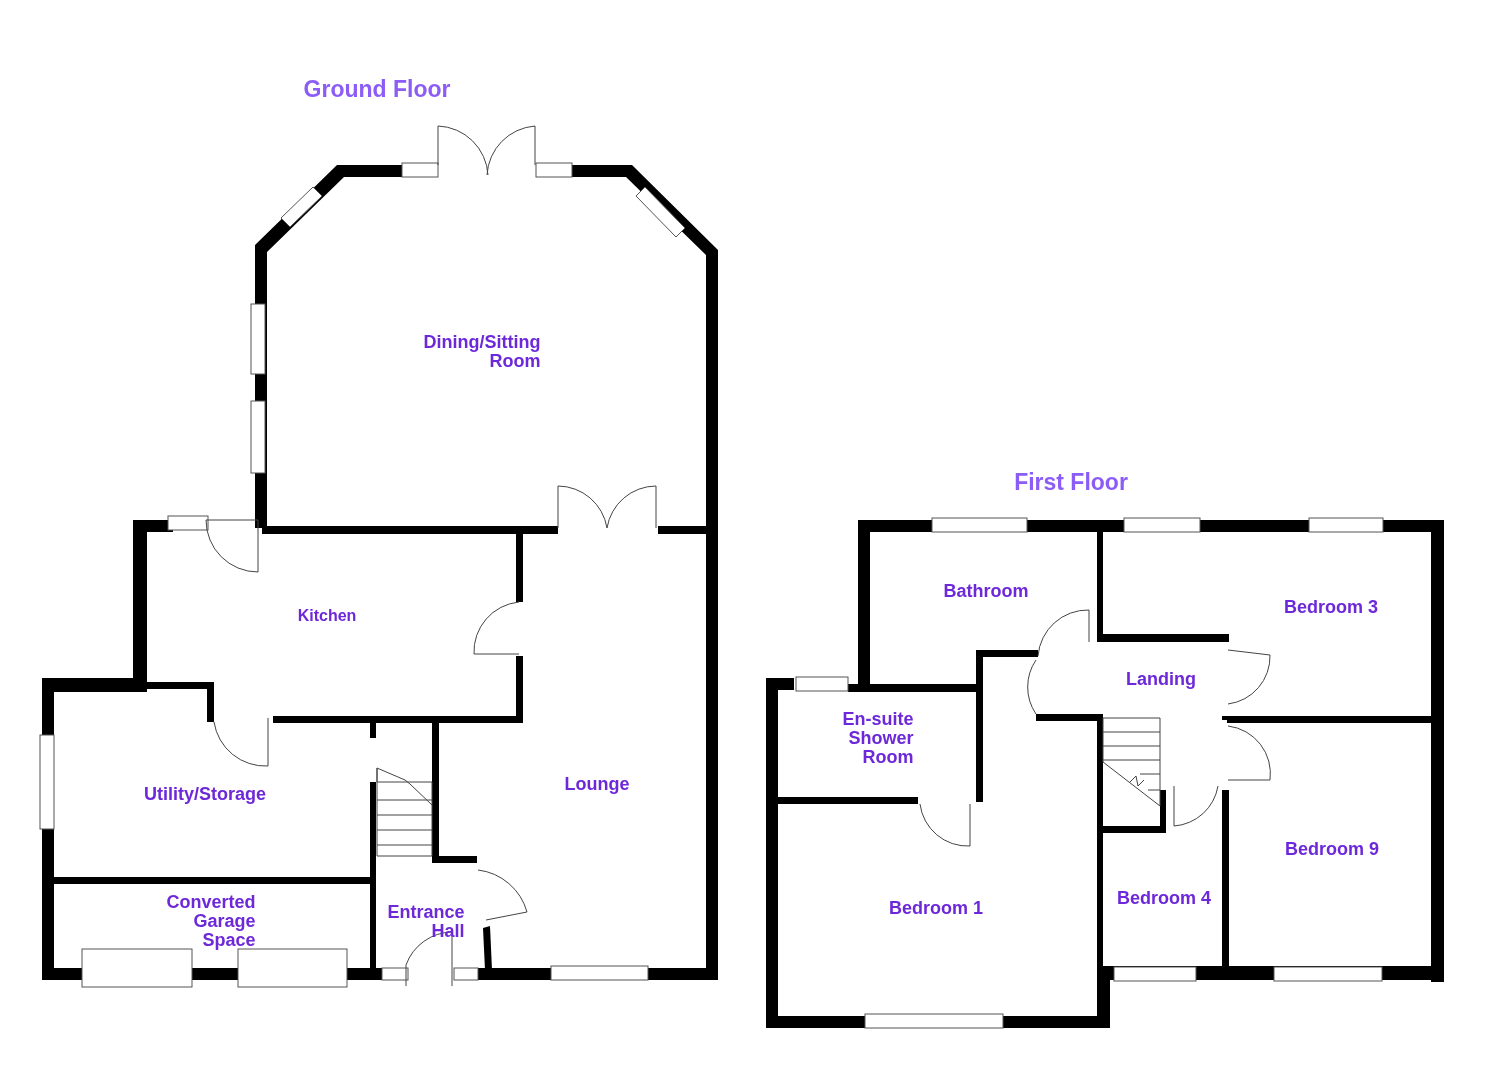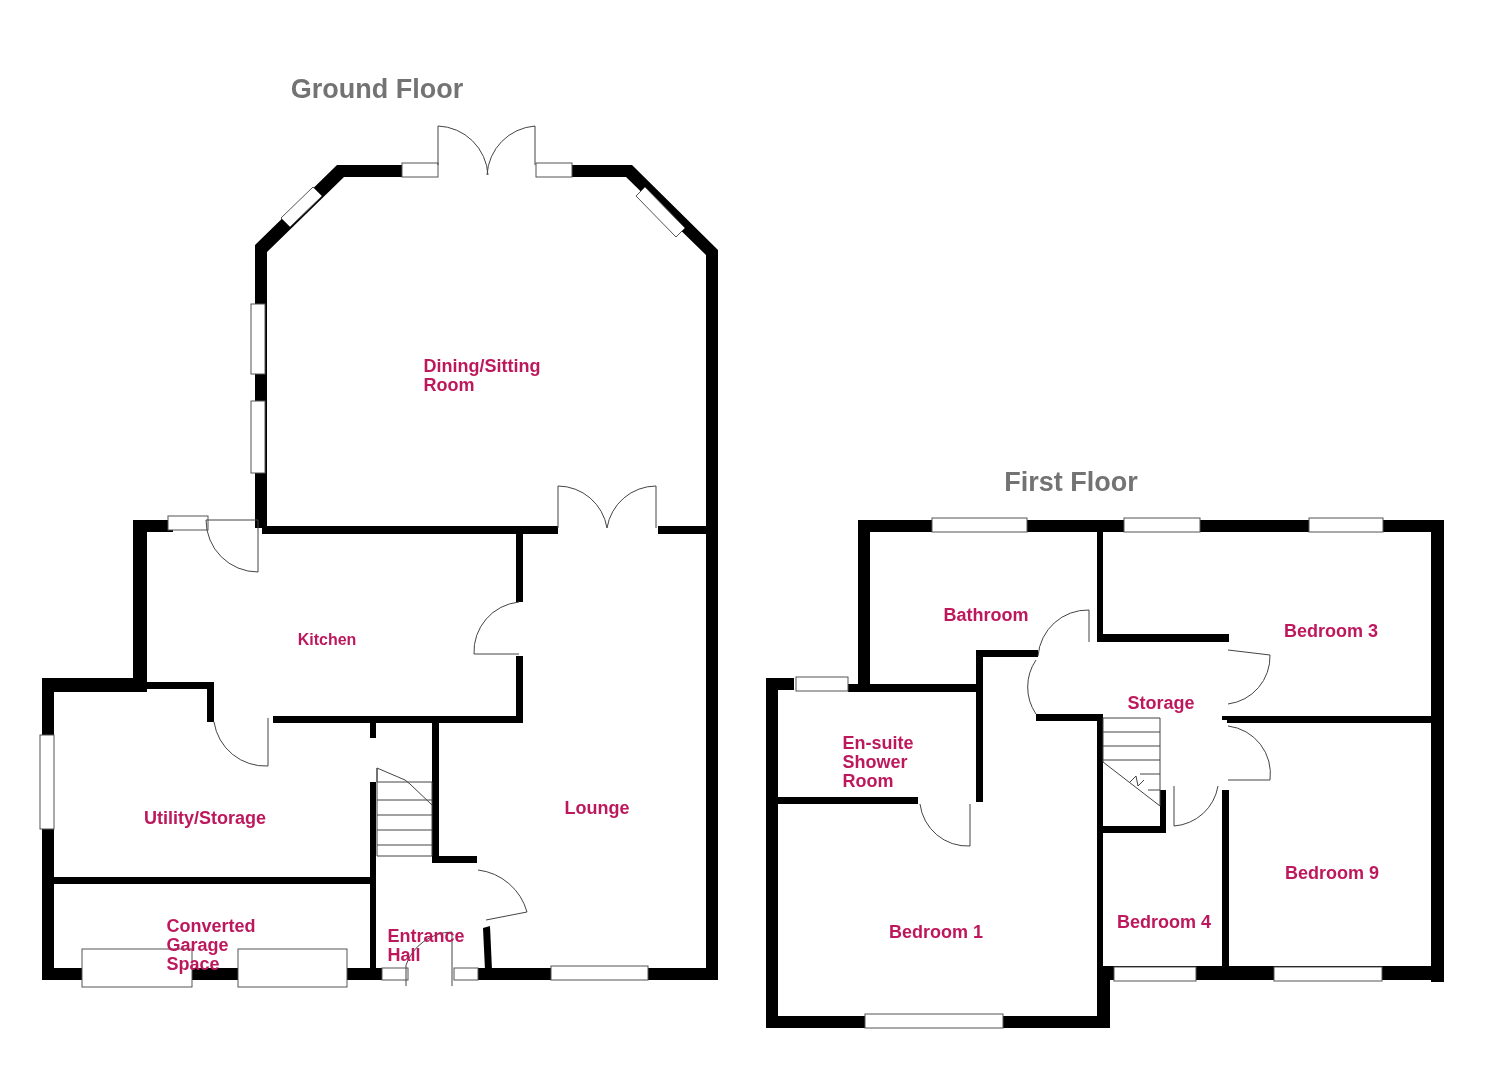--- a/index.html
+++ b/index.html
@@ -1,19 +1,19 @@
 <!DOCTYPE html>
 <html><head>
 <meta charset="utf-8">
 <style>
   html,body{margin:0;padding:0;background:#ffffff;}
   body{width:1485px;height:1080px;position:relative;overflow:hidden;font-family:"Liberation Sans",sans-serif;}
   svg{position:absolute;left:0;top:0;}
-  .lbl{position:absolute;font-family:"Liberation Sans",sans-serif;font-weight:bold;color:#be185d;text-align:left;line-height:1.05;white-space:pre-line;transform:translate(-50%,-50%);margin-top:24px;}
-  .title{position:absolute;font-family:"Liberation Sans",sans-serif;font-weight:bold;font-size:27px;color:#737373;transform:translate(-50%,-50%);}
+  .lbl{position:absolute;font-family:"Liberation Sans",sans-serif;font-weight:bold;color:#6d28d9;text-align:right;line-height:1.05;white-space:pre-line;transform:translate(-50%,-50%);}
+  .title{position:absolute;font-family:"Liberation Sans",sans-serif;font-weight:bold;font-size:23px;color:#8b5cf6;transform:translate(-50%,-50%);}
   .w{fill:#000;}
   .win{fill:#fff;stroke:#555;stroke-width:1;}
   .thin{fill:none;stroke:#444;stroke-width:1;}
 </style>
 </head>
 <body>
 
 <svg width="1485" height="1080" viewBox="0 0 1485 1080">
 
   <g>
@@ -143,19 +143,19 @@
 <div class="lbl" style="left:597px;top:784px;font-size:18px;">Lounge</div>
 <div class="lbl" style="left:205px;top:794px;font-size:18px;">Utility/Storage</div>
 <div class="lbl" style="left:211px;top:921px;font-size:18px;">Converted
 Garage
 Space</div>
 <div class="lbl" style="left:426px;top:922px;font-size:18px;">Entrance
 Hall</div>
 
 <div class="lbl" style="left:982px;top:591px;font-size:18px;padding-left:8px;">Bathroom</div>
 <div class="lbl" style="left:1331px;top:607px;font-size:18px;">Bedroom 3</div>
-<div class="lbl" style="left:1161px;top:679px;font-size:18px;">Storage</div>
+<div class="lbl" style="left:1161px;top:679px;font-size:18px;">Landing</div>
 <div class="lbl" style="left:878px;top:738px;font-size:18px;">En-suite
 Shower
 Room</div>
 <div class="lbl" style="left:1332px;top:849px;font-size:18px;">Bedroom 9</div>
 <div class="lbl" style="left:936px;top:908px;font-size:18px;">Bedroom 1</div>
 <div class="lbl" style="left:1164px;top:898px;font-size:18px;">Bedroom 4</div>
 
 </body></html>

